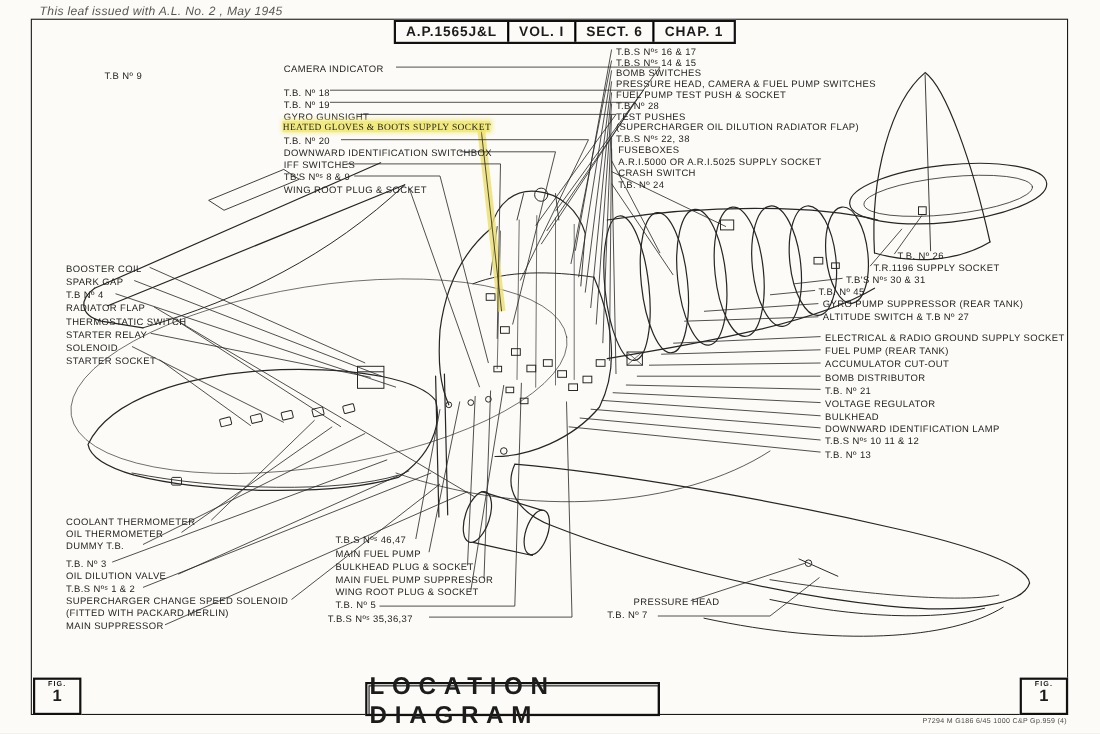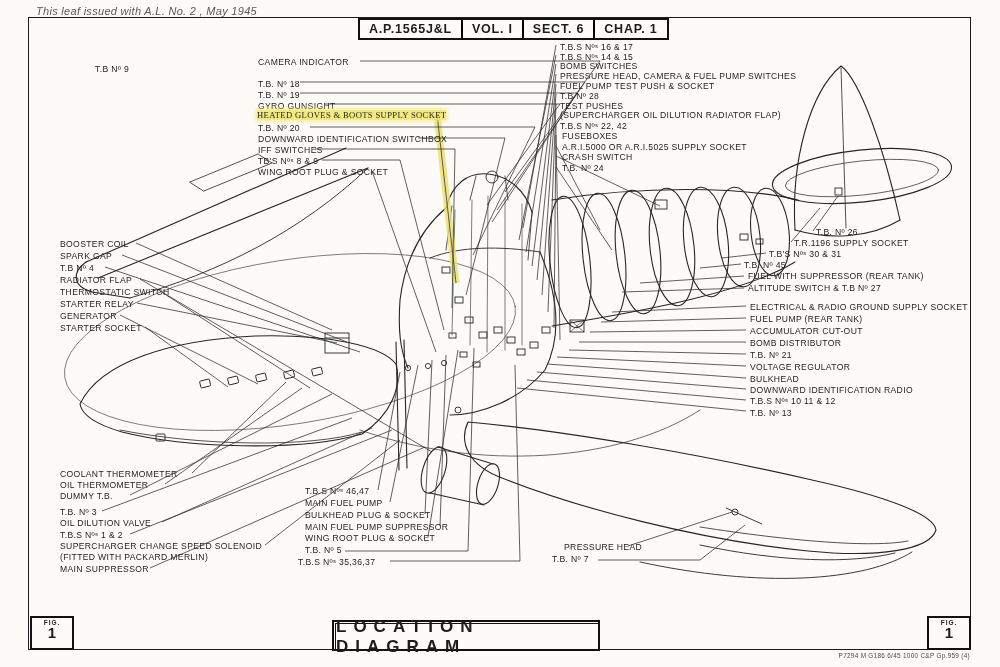--- a/index.html
+++ b/index.html
@@ -13,21 +13,21 @@
   .note{position:absolute;left:36px;top:5px;z-index:2;font-size:11px;color:#3a3a3a;
         letter-spacing:.3px;opacity:.85;font-style:italic;}
   .titlebar{position:absolute;left:358px;top:18px;z-index:3;display:flex;background:#fcfbf7;
             border:2px solid #111;}
   .titlebar .cell{padding:2px 9px;font-size:12.5px;font-weight:bold;letter-spacing:.8px;
                   border-left:2px solid #000000;white-space:nowrap;}
   .titlebar .cell:first-child{border-left:none;}
   .caption{position:absolute;left:332px;top:620px;z-index:3;width:262px;height:25px;
            border:2px solid #111;background:#fcfbf7;padding:1px;}
   .caption .inner{width:100%;height:100%;border:1.5px solid #111;display:flex;
-                  align-items:center;justify-content:center;font-size:17px;font-weight:bold;
+                  align-items:center;justify-content:center;font-size:22px;font-weight:bold;
                   letter-spacing:7px;}
   .figbox{position:absolute;z-index:3;width:40px;height:30px;border:2px solid #111;
           background:#fcfbf7;display:flex;flex-direction:column;align-items:center;top:616px;}
   .figbox .fl{font-size:6.5px;font-weight:bold;letter-spacing:1px;margin-top:1px;}
   .figbox .fn{font-size:15px;font-weight:bold;line-height:14px;}
   .figbox.left{left:30px;} .figbox.right{left:927px;}
   .print{position:absolute;left:690px;top:652px;z-index:2;width:280px;text-align:right;
          font-size:6.4px;color:#4a4a4a;letter-spacing:.3px;}
 </style>
 </head>
@@ -155,50 +155,50 @@
   <div class="lbl" style="left:258px;top:167px">WING ROOT PLUG &amp; SOCKET</div>
 
   <div class="lbl" style="left:560px;top:42px">T.B.S Nºˢ 16 &amp; 17</div>
   <div class="lbl" style="left:560px;top:52px">T.B.S Nºˢ 14 &amp; 15</div>
   <div class="lbl" style="left:560px;top:61px">BOMB SWITCHES</div>
   <div class="lbl" style="left:560px;top:71px">PRESSURE HEAD, CAMERA &amp; FUEL PUMP SWITCHES</div>
   <div class="lbl" style="left:560px;top:81px">FUEL PUMP TEST PUSH &amp; SOCKET</div>
   <div class="lbl" style="left:560px;top:91px">T.B Nº 28</div>
   <div class="lbl" style="left:560px;top:101px">TEST PUSHES</div>
   <div class="lbl" style="left:560px;top:110px">(SUPERCHARGER OIL DILUTION RADIATOR FLAP)</div>
-  <div class="lbl" style="left:560px;top:121px">T.B.S Nºˢ 22, 42</div>
+  <div class="lbl" style="left:560px;top:121px">T.B.S Nºˢ 22, 38</div>
   <div class="lbl" style="left:562px;top:131px">FUSEBOXES</div>
   <div class="lbl" style="left:562px;top:142px">A.R.I.5000 OR A.R.I.5025 SUPPLY SOCKET</div>
   <div class="lbl" style="left:562px;top:152px">CRASH SWITCH</div>
   <div class="lbl" style="left:562px;top:163px">T.B. Nº 24</div>
 
   <div class="lbl" style="left:60px;top:239px">BOOSTER COIL</div>
   <div class="lbl" style="left:60px;top:251px">SPARK GAP</div>
   <div class="lbl" style="left:60px;top:263px">T.B Nº 4</div>
   <div class="lbl" style="left:60px;top:275px">RADIATOR FLAP</div>
   <div class="lbl" style="left:60px;top:287px">THERMOSTATIC SWITCH</div>
   <div class="lbl" style="left:60px;top:299px">STARTER RELAY</div>
-  <div class="lbl" style="left:60px;top:311px">GENERATOR</div>
+  <div class="lbl" style="left:60px;top:311px">SOLENOID</div>
   <div class="lbl" style="left:60px;top:323px">STARTER SOCKET</div>
 
   <div class="lbl" style="left:816px;top:227px">T.B. Nº 26</div>
   <div class="lbl" style="left:794px;top:238px">T.R.1196 SUPPLY SOCKET</div>
   <div class="lbl" style="left:769px;top:249px">T.B'S Nºˢ 30 &amp; 31</div>
   <div class="lbl" style="left:744px;top:260px">T.B. Nº 45</div>
-  <div class="lbl" style="left:748px;top:271px">FUEL WITH SUPPRESSOR (REAR TANK)</div>
+  <div class="lbl" style="left:748px;top:271px">GYRO PUMP SUPPRESSOR (REAR TANK)</div>
   <div class="lbl" style="left:748px;top:283px">ALTITUDE SWITCH &amp; T.B Nº 27</div>
 
   <div class="lbl" style="left:750px;top:302px">ELECTRICAL &amp; RADIO GROUND SUPPLY SOCKET</div>
   <div class="lbl" style="left:750px;top:314px">FUEL PUMP (REAR TANK)</div>
   <div class="lbl" style="left:750px;top:326px">ACCUMULATOR CUT-OUT</div>
   <div class="lbl" style="left:750px;top:338px">BOMB DISTRIBUTOR</div>
   <div class="lbl" style="left:750px;top:350px">T.B. Nº 21</div>
   <div class="lbl" style="left:750px;top:362px">VOLTAGE REGULATOR</div>
   <div class="lbl" style="left:750px;top:374px">BULKHEAD</div>
-  <div class="lbl" style="left:750px;top:385px">DOWNWARD IDENTIFICATION RADIO</div>
+  <div class="lbl" style="left:750px;top:385px">DOWNWARD IDENTIFICATION LAMP</div>
   <div class="lbl" style="left:750px;top:396px">T.B.S Nºˢ 10 11 &amp; 12</div>
   <div class="lbl" style="left:750px;top:408px">T.B. Nº 13</div>
 
   <div class="lbl" style="left:60px;top:469px">COOLANT THERMOMETER</div>
   <div class="lbl" style="left:60px;top:480px">OIL THERMOMETER</div>
   <div class="lbl" style="left:60px;top:491px">DUMMY T.B.</div>
   <div class="lbl" style="left:60px;top:507px">T.B. Nº 3</div>
   <div class="lbl" style="left:60px;top:518px">OIL DILUTION VALVE</div>
   <div class="lbl" style="left:60px;top:530px">T.B.S Nºˢ 1 &amp; 2</div>
   <div class="lbl" style="left:60px;top:541px">SUPERCHARGER CHANGE SPEED SOLENOID</div>
@@ -206,21 +206,21 @@
   <div class="lbl" style="left:60px;top:564px">MAIN SUPPRESSOR</div>
 
   <div class="lbl" style="left:305px;top:486px">T.B.S Nºˢ 46,47</div>
   <div class="lbl" style="left:305px;top:498px">MAIN FUEL PUMP</div>
   <div class="lbl" style="left:305px;top:510px">BULKHEAD PLUG &amp; SOCKET</div>
   <div class="lbl" style="left:305px;top:522px">MAIN FUEL PUMP SUPPRESSOR</div>
   <div class="lbl" style="left:305px;top:533px">WING ROOT PLUG &amp; SOCKET</div>
   <div class="lbl" style="left:305px;top:545px">T.B. Nº 5</div>
   <div class="lbl" style="left:298px;top:557px">T.B.S Nºˢ 35,36,37</div>
 
-  <div class="lbl" style="left:564px;top:542px">PRESSURE HEAD</div>
+  <div class="lbl" style="left:576px;top:542px">PRESSURE HEAD</div>
   <div class="lbl" style="left:552px;top:554px">T.B. Nº 7</div>
 
   <div class="caption">
     <div class="inner">LOCATION DIAGRAM</div>
   </div>
   <div class="figbox left">
     <div class="fl">FIG.</div>
     <div class="fn">1</div>
   </div>
   <div class="figbox right">

